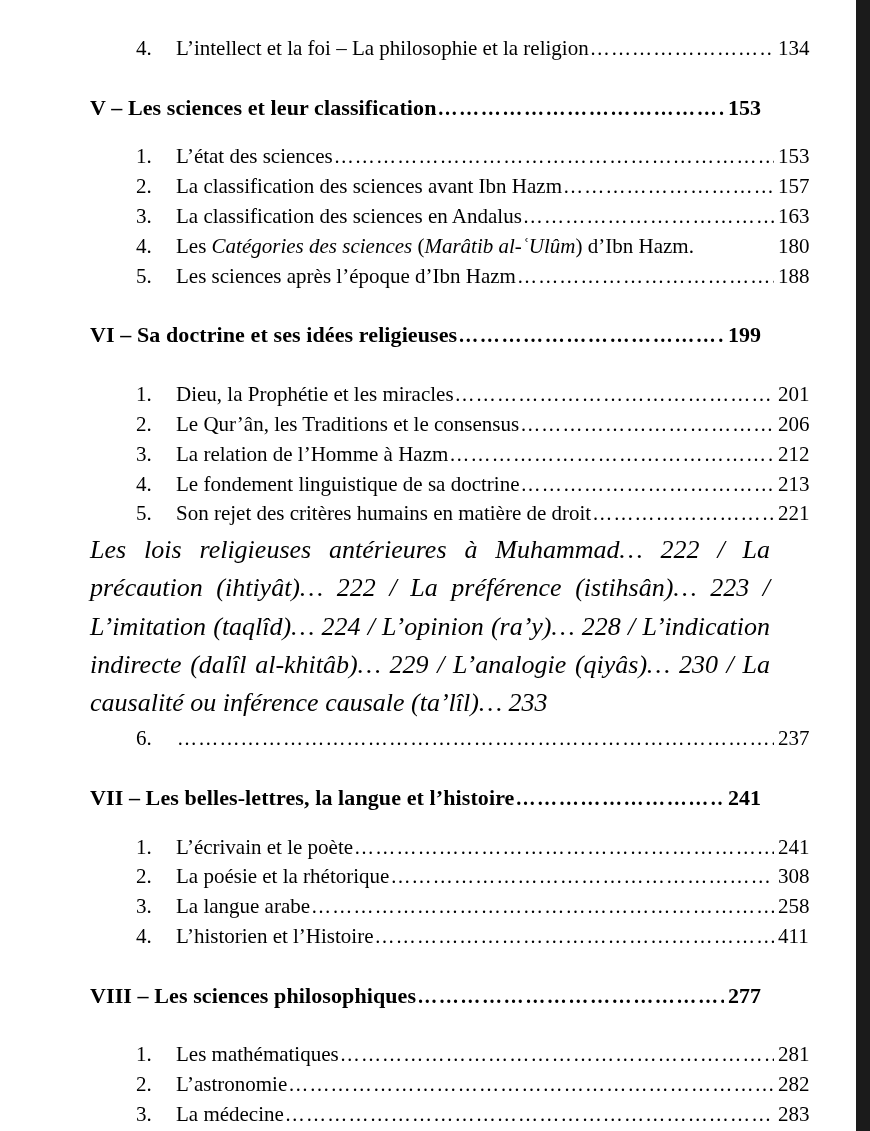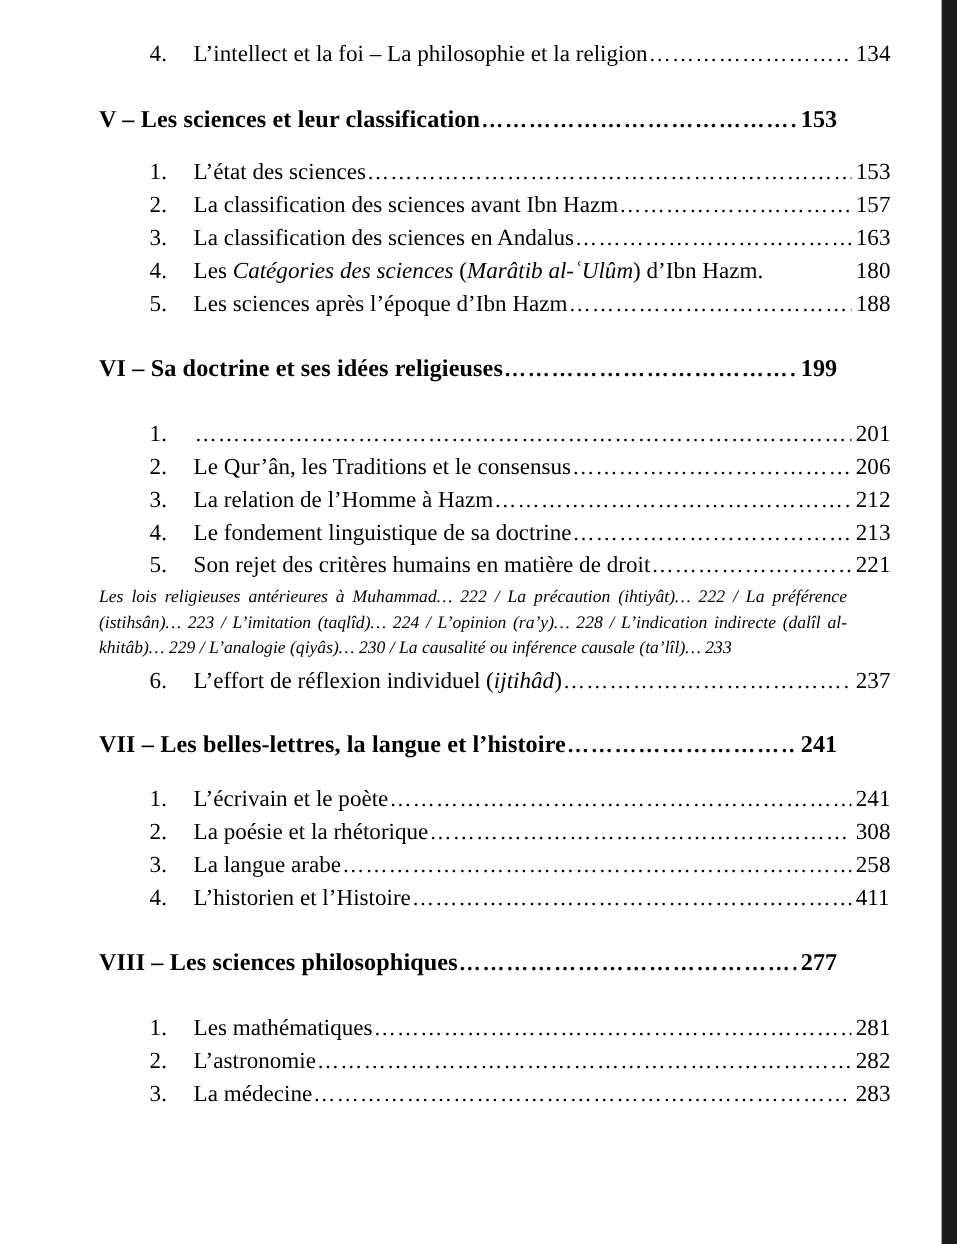--- a/index.html
+++ b/index.html
@@ -86,21 +86,21 @@
 
   
   .gap-lg { height: 30px; }
   .gap-md { height: 20px; }
 
   .italic { font-style: italic; text-align: right; }
 
   
   .note {
     font-style: italic;
-    font-size: 16px;
+    font-size: 26px;
     line-height: 1.47;
     text-align: justify;
     padding-left: 0;
     margin-top: 2px;
   }
 </style>
 </head>
 <body>
 
 <div class="page">
@@ -167,20 +167,21 @@
     <div class="row chapter">
       <span class="txt">VI – Sa doctrine et ses idées religieuses</span>
       <span class="dots">…………………………………………………………………………………………………………………………</span>
       <span class="pg">199</span>
     </div>
 
     <div class="gap-lg"></div>
 
     <div class="row sub">
       <span class="num">1.</span>
+      <span class="txt">Dieu, la Prophétie et les miracles</span>
       <span class="dots">…………………………………………………………………………………………………………………………</span>
       <span class="pg">201</span>
     </div>
     <div class="row sub">
       <span class="num">2.</span>
       <span class="txt">Le Qur’ân, les Traditions et le consensus</span>
       <span class="dots">…………………………………………………………………………………………………………………………</span>
       <span class="pg">206</span>
     </div>
     <div class="row sub">
@@ -199,23 +200,20 @@
       <span class="num">5.</span>
       <span class="txt">Son rejet des critères humains en matière de droit</span>
       <span class="dots">…………………………………………………………………………………………………………………………</span>
       <span class="pg">221</span>
     </div>
 
     <div class="note">Les lois religieuses antérieures à Muhammad… 222 / La précaution (ihtiyât)… 222 / La préférence (istihsân)… 223 / L’imitation (taqlîd)… 224 / L’opinion (ra’y)… 228 / L’indication indirecte (dalîl al-khitâb)… 229 / L’analogie (qiyâs)… 230 / La causalité ou inférence causale (ta’lîl)… 233</div>
 
     <div class="row sub" style="margin-top:2px;">
       <span class="num">6.</span>
-      <span class="txt">
-        <span>L’effort de réflexion individuel (</span><span class="italic">ijtihâd</span><span>)</span>
-      </span>
       <span class="dots">…………………………………………………………………………………………………………………………</span>
       <span class="pg">237</span>
     </div>
 
     <div class="gap-lg"></div>
 
     <div class="row chapter">
       <span class="txt">VII – Les belles-lettres, la langue et l’histoire</span>
       <span class="dots">…………………………………………………………………………………………………………………………</span>
       <span class="pg">241</span>

